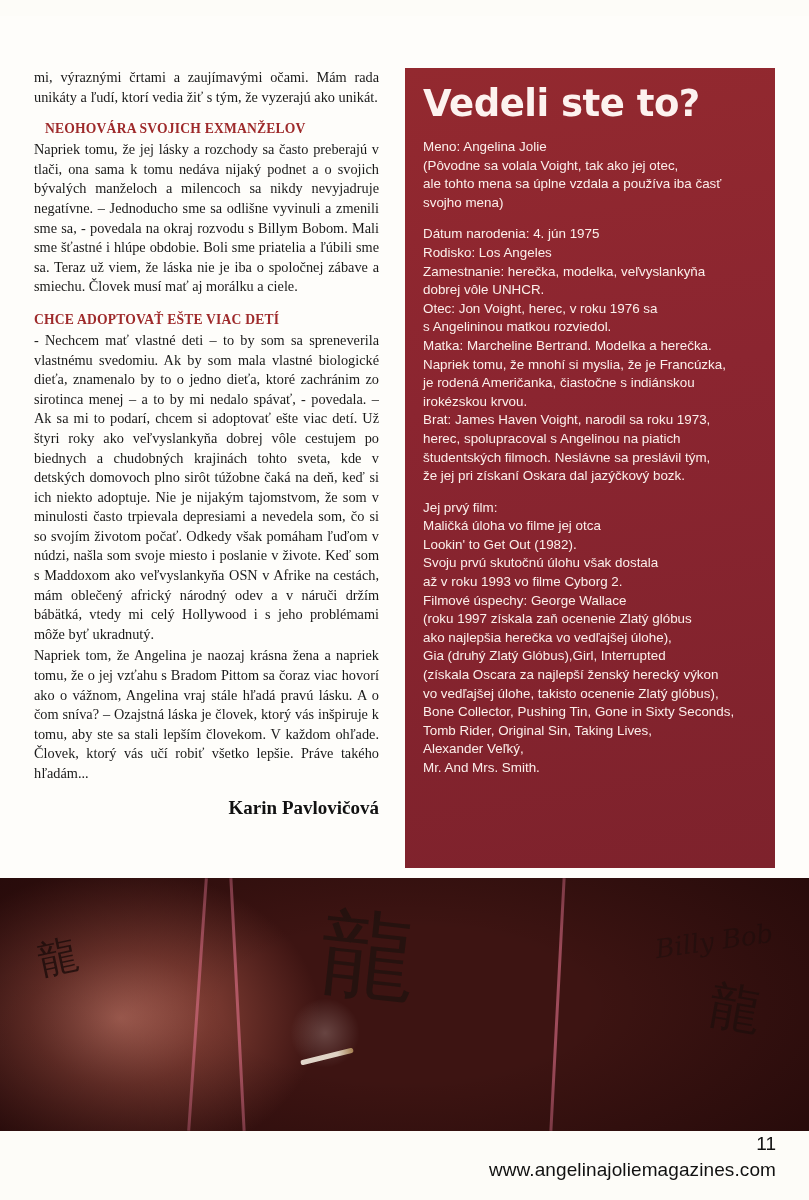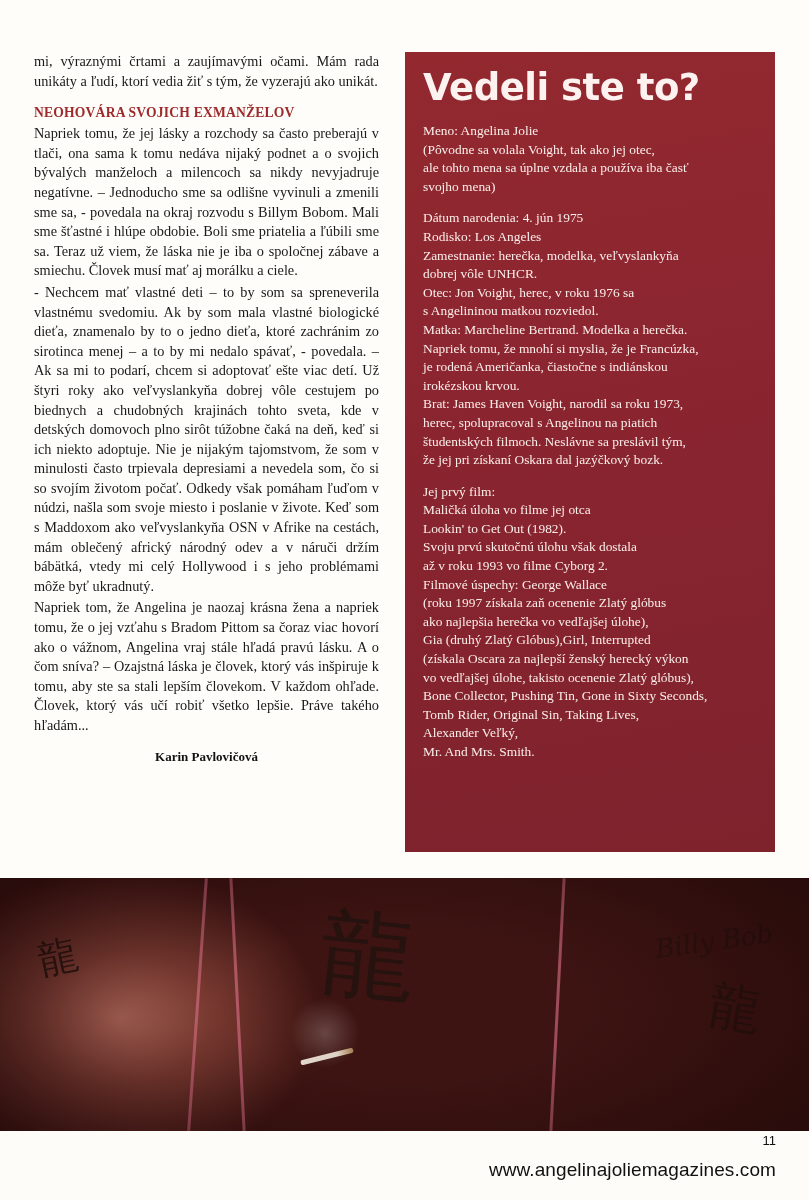--- a/index.html
+++ b/index.html
@@ -18,21 +18,21 @@
   .page {
     position: absolute;
     inset: 0;
     background: #fdfcf8;
   }
 
   
   .content {
     position: absolute;
     left: 0;
-    top: 0;
+    top: 16px;
     width: 809px;
     height: 878px;
     background: #fefdfa;
   }
 
   .col-left {
     position: absolute;
     left: 34px;
     top: 52px;
     width: 345px;
@@ -48,27 +48,27 @@
 
   .subhead {
     font-family: "Liberation Serif", serif;
     font-weight: bold;
     font-size: 13.6px;
     letter-spacing: 0.2px;
     color: #9e2a2b;
     margin: 15px 0 3px 0;
     text-transform: uppercase;
   }
-  .subhead.first { margin-top: 14px; }
+  .subhead.first { margin-top: 14px; margin-left: 11px; }
 
   .byline {
     margin-top: 13px;
-    text-align: center;
+    text-align: right;
     font-weight: bold;
-    font-size: 13px;
+    font-size: 19px;
     color: #111;
   }
 
   
   .sidebox {
     position: absolute;
     left: 405px;
     top: 52px;
     width: 370px;
     height: 800px;
@@ -81,21 +81,21 @@
   .sidebox h2 {
     margin: 0 0 14px 0;
     font-family: "DejaVu Sans", sans-serif;
     font-weight: bold;
     font-size: 37px;
     line-height: 40px;
     letter-spacing: -0.5px;
     color: #fdf2ef;
   }
   .sidebox .block {
-    font-family: Liberation Serif, serif;
+    font-family: Liberation Sans, sans-serif;
     font-size: 13.4px;
     line-height: 18.6px;
     color: #fbeeea;
     margin: 4px 0 13px 0;
   }
   .sidebox .block div { white-space: pre-wrap; }
 
   
   .photo {
     position: absolute;
@@ -182,21 +182,21 @@
     top: 1131px;
     width: 809px;
     height: 69px;
     background: #fdfcf8;
   }
   .pagenum {
     position: absolute;
     right: 33px;
     top: 2px;
     font-family: "Liberation Sans", sans-serif;
-    font-size: 13px;
+    font-size: 19px;
     color: #111;
   }
   .site {
     position: absolute;
     right: 33px;
     top: 28px;
     font-family: "Liberation Sans", sans-serif;
     font-size: 19px;
     letter-spacing: 0.1px;
     color: #111;
@@ -208,20 +208,21 @@
 <div class="page">
 
   <div class="content">
 
     <div class="col-left">
       <p>mi, výraznými črtami a zaujímavými očami. Mám rada unikáty a ľudí, ktorí vedia žiť s tým, že vyzerajú ako unikát.</p>
 
       <div class="subhead first">NEOHOVÁRA SVOJICH EXMANŽELOV</div>
       <p>Napriek tomu, že jej lásky a rozchody sa často preberajú v tlači, ona sama k tomu nedáva nijaký podnet a o svojich bývalých manželoch a milencoch sa nikdy nevyjadruje negatívne. – Jednoducho sme sa odlišne vyvinuli a zmenili sme sa, - povedala na okraj rozvodu s Billym Bobom. Mali sme šťastné i hlúpe obdobie. Boli sme priatelia a ľúbili sme sa. Teraz už viem, že láska nie je iba o spoločnej zábave a smiechu. Človek musí mať aj morálku a ciele.</p>
 
+      <div class="subhead">CHCE ADOPTOVAŤ EŠTE VIAC DETÍ</div>
       <p>- Nechcem mať vlastné deti – to by som sa spreneverila vlastnému svedomiu. Ak by som mala vlastné biologické dieťa, znamenalo by to o jedno dieťa, ktoré zachránim zo sirotinca menej – a to by mi nedalo spávať, - povedala. – Ak sa mi to podarí, chcem si adoptovať ešte viac detí. Už štyri roky ako veľvyslankyňa dobrej vôle cestujem po biednych a chudobných krajinách tohto sveta, kde v detských domovoch plno sirôt túžobne čaká na deň, keď si ich niekto adoptuje. Nie je nijakým tajomstvom, že som v minulosti často trpievala depresiami a nevedela som, čo si so svojím životom počať. Odkedy však pomáham ľuďom v núdzi, našla som svoje miesto i poslanie v živote. Keď som s Maddoxom ako veľvyslankyňa OSN v Afrike na cestách, mám oblečený africký národný odev a v náruči držím bábätká, vtedy mi celý Hollywood i s jeho problémami môže byť ukradnutý.</p>
 
       <p>Napriek tom, že Angelina je naozaj krásna žena a napriek tomu, že o jej vzťahu s Bradom Pittom sa čoraz viac hovorí ako o vážnom, Angelina vraj stále hľadá pravú lásku. A o čom sníva? – Ozajstná láska je človek, ktorý vás inšpiruje k tomu, aby ste sa stali lepším človekom. V každom ohľade. Človek, ktorý vás učí robiť všetko lepšie. Práve takého hľadám...</p>
 
       <div class="byline">Karin Pavlovičová</div>
     </div>
 
     <div class="sidebox">
       <h2>Vedeli ste to?</h2>
       <div class="block">

